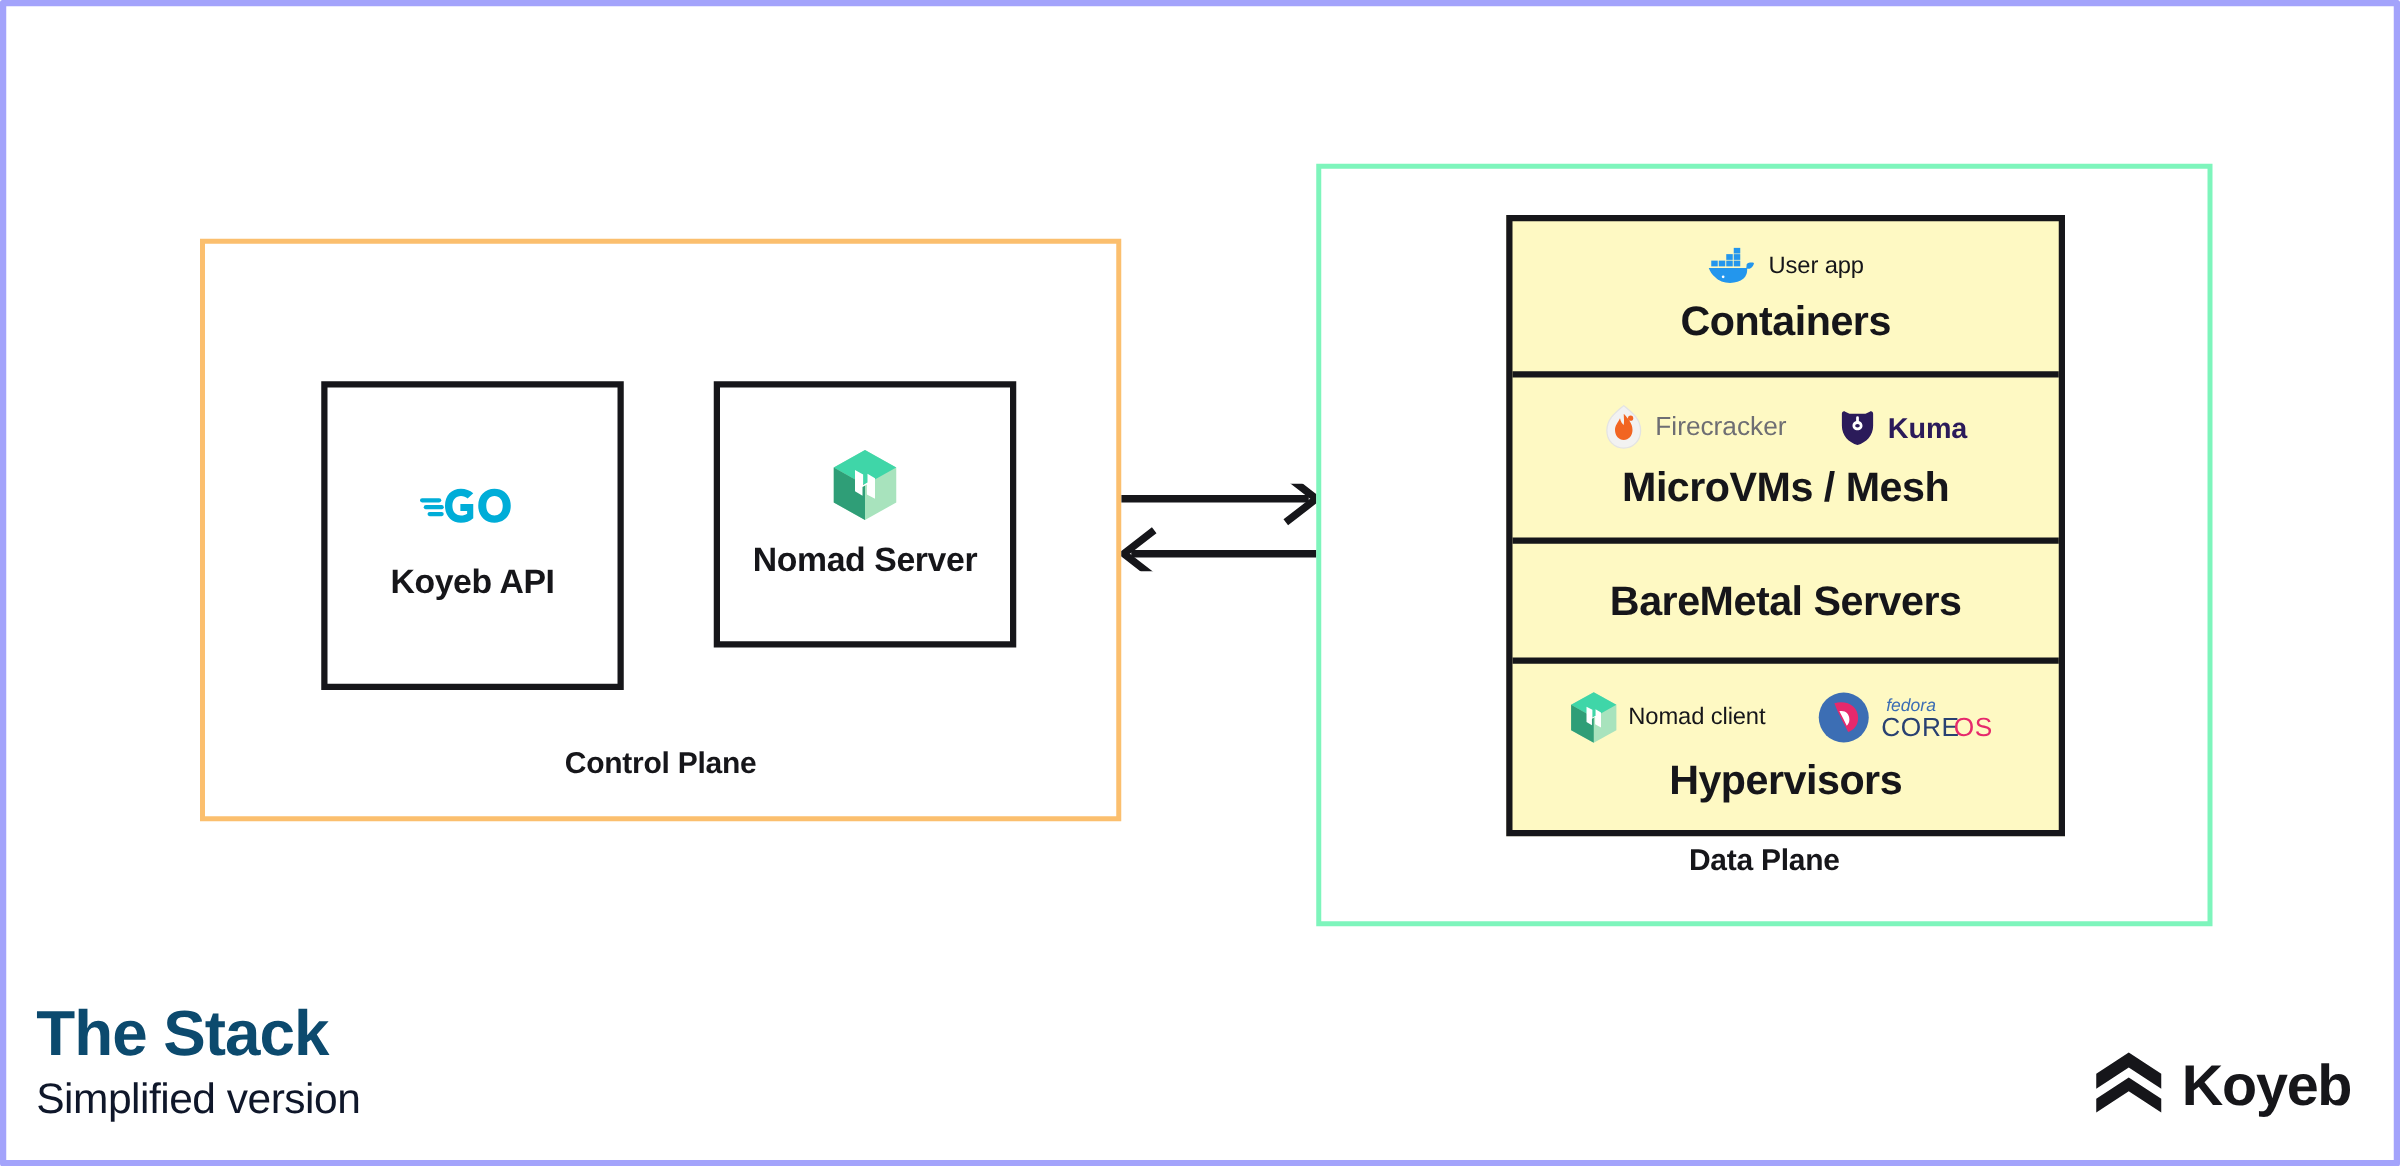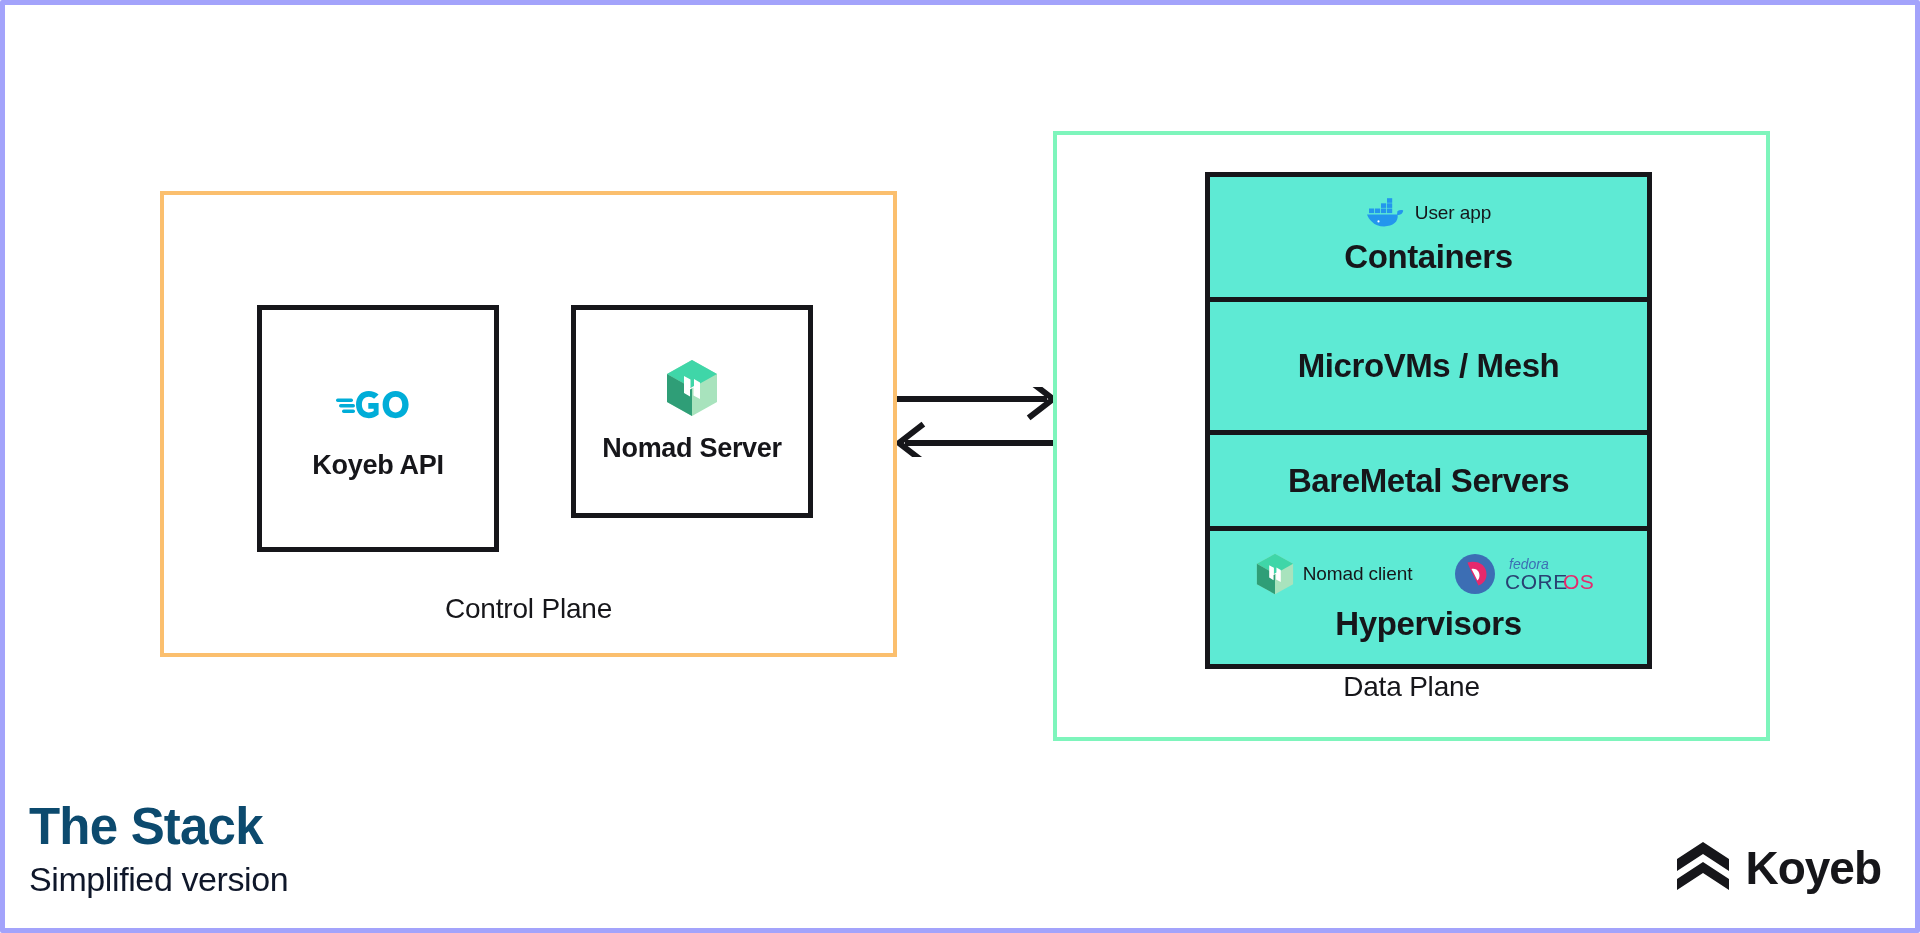--- a/index.html
+++ b/index.html
@@ -26,22 +26,22 @@
   
   .plane {
     position: absolute;
     background: #ffffff;
   }
   .plane-label {
     position: absolute;
     left: 0;
     right: 0;
     text-align: center;
-    font-weight: 400;
-    font-size: 28px;
+    font-weight: 700;
+    font-size: 24px;
     color: #16161a;
     letter-spacing: -0.2px;
   }
 
   
   #control-plane {
     left: 155px;
     top: 186px;
     width: 737px;
     height: 466px;
@@ -86,21 +86,21 @@
   }
   #data-plane .plane-label { bottom: 34px; }
 
   #stack {
     position: absolute;
     left: 148px;
     top: 37px;
     width: 447px;
     height: 497px;
     border: 5px solid #16161a;
-    background: #5eead4;
+    background: #fef9c3;
     display: flex;
     flex-direction: column;
   }
   .stack-row {
     flex: 0 0 auto;
     border-bottom: 5px solid #16161a;
     display: flex;
     flex-direction: column;
     align-items: center;
     justify-content: center;
@@ -274,20 +274,49 @@
                 <circle cx="12.5" cy="23.4" r="1.1" fill="#ffffff"></circle>
               </svg>
             </span>
             <span class="logo-text">User app</span>
           </div>
         </div>
         <div class="row-title">Containers</div>
       </div>
 
       <div class="stack-row" id="row-microvms">
+        <div class="row-logos">
+          <div class="logo-item">
+            <span>
+              <svg width="32" height="38" viewBox="0 0 32 38" aria-hidden="true">
+                <path d="M16 1.5 C22.5 7 29.5 12 29.5 21.5 C29.5 29.5 23.5 35.5 16 35.5
+                         C8.5 35.5 2.5 29.5 2.5 21.5 C2.5 12 9.5 7 16 1.5 Z" fill="#f2f2f2" stroke="#e3e3e3" stroke-width="1"></path>
+                <path d="M16 8 C19.5 12 23 15.5 23 21 C23 25.6 19.9 29 16 29
+                         C12.1 29 9 25.6 9 21 C9 17 11.5 15 13 11.5 C13.6 14.5 15 16 16 17 C16.5 14 16 11 16 8 Z" fill="#f26522"></path>
+                <circle cx="21.5" cy="11.5" r="2.1" fill="#f26522"></circle>
+              </svg>
+            </span>
+            <span class="logo-text firecracker">Firecracker</span>
+          </div>
+          <div class="logo-item">
+            <span>
+              <svg width="30" height="30" viewBox="0 0 30 30" aria-hidden="true">
+                <path d="M2.5 4 C2.5 2.4 3.8 1.6 5.2 2.3 L8.6 4 L21.4 4 L24.8 2.3
+                         C26.2 1.6 27.5 2.4 27.5 4 L27.5 13.5 C27.5 21.5 22 26.8 15 29
+                         C8 26.8 2.5 21.5 2.5 13.5 Z" fill="#2b1b5a"></path>
+                <path d="M15 9.8 C17.3 9.8 19 11.4 19 13.5 C19 15.6 17.3 17.2 15 17.2
+                         C12.7 17.2 11 15.6 11 13.5 C11 11.4 12.7 9.8 15 9.8 Z
+                         M15 12.1 C13.9 12.1 13.2 12.7 13.2 13.5 C13.2 14.3 13.9 14.9 15 14.9
+                         C16.1 14.9 16.8 14.3 16.8 13.5 C16.8 12.7 16.1 12.1 15 12.1 Z" fill="#ffffff"></path>
+                <rect x="13.9" y="6.0" width="2.2" height="5.2" rx="1.1" fill="#ffffff"></rect>
+              </svg>
+            </span>
+            <span class="logo-text kuma">Kuma</span>
+          </div>
+        </div>
         <div class="row-title">MicroVMs / Mesh</div>
       </div>
 
       <div class="stack-row" id="row-baremetal">
         <div class="row-title">BareMetal Servers</div>
       </div>
 
       <div class="stack-row" id="row-hypervisors">
         <div class="row-logos">
           <div class="logo-item">

